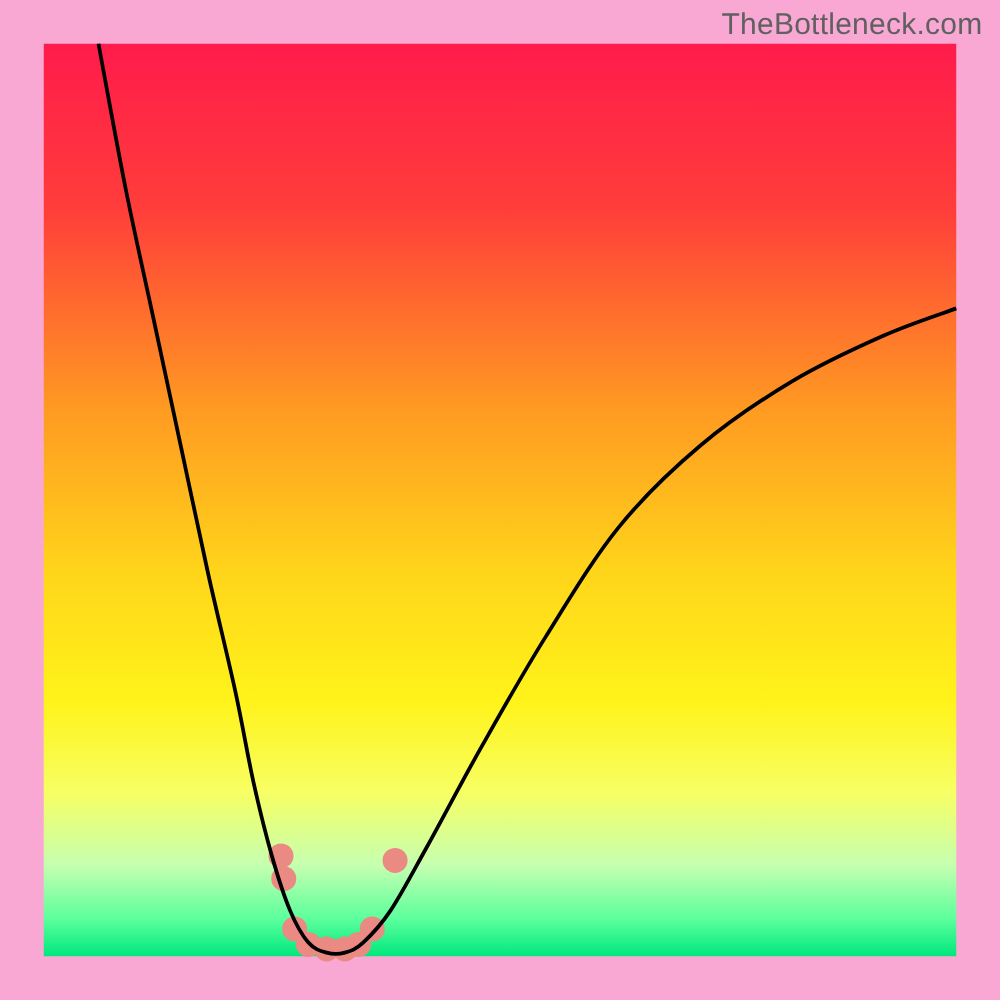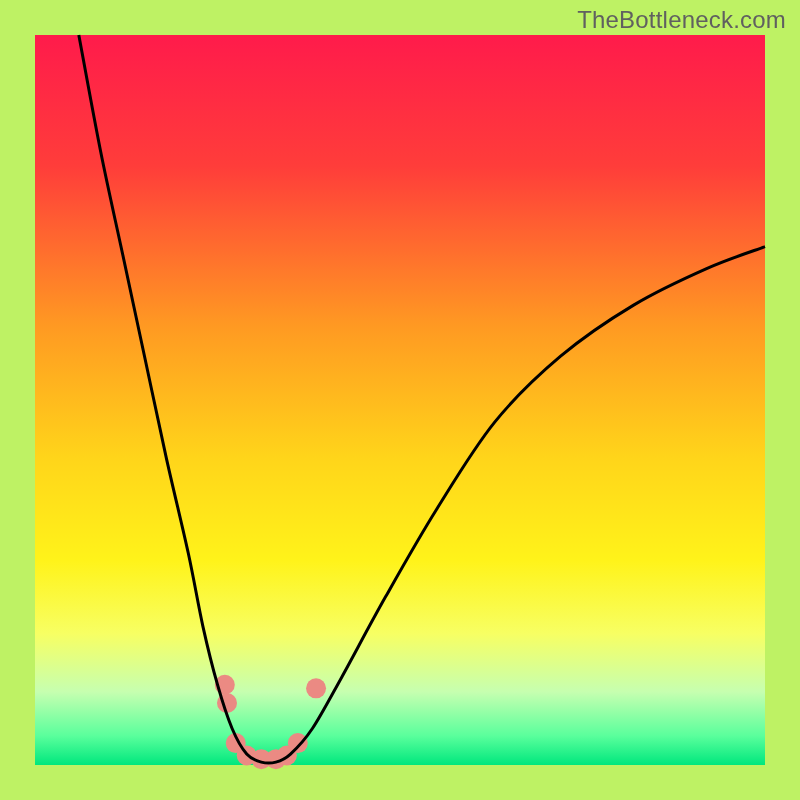--- a/index.html
+++ b/index.html
@@ -8,21 +8,21 @@
     width: 800px;
     height: 800px;
     background: #000;
     font-family: Arial, Helvetica, sans-serif;
     overflow: hidden;
   }
   .frame {
     position: relative;
     width: 800px;
     height: 800px;
-    background: #bef264;
+    background: #f9a8d4;
   }
   .watermark {
     position: absolute;
     top: 6px;
     right: 14px;
     color: #606060;
     font-size: 24px;
     font-weight: 500;
     letter-spacing: 0.2px;
     z-index: 5;

